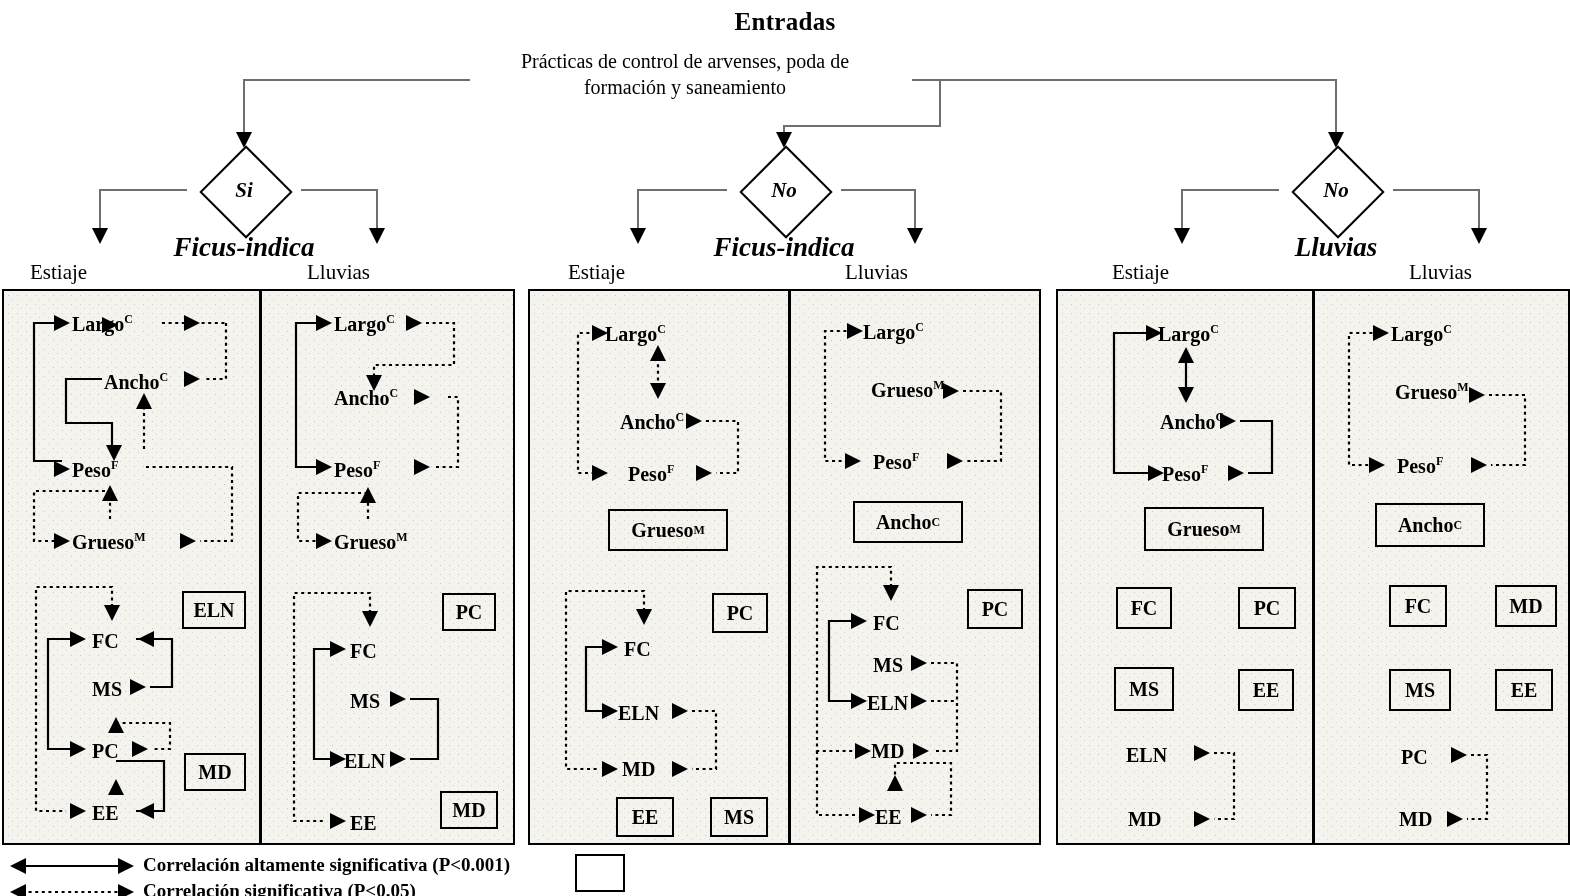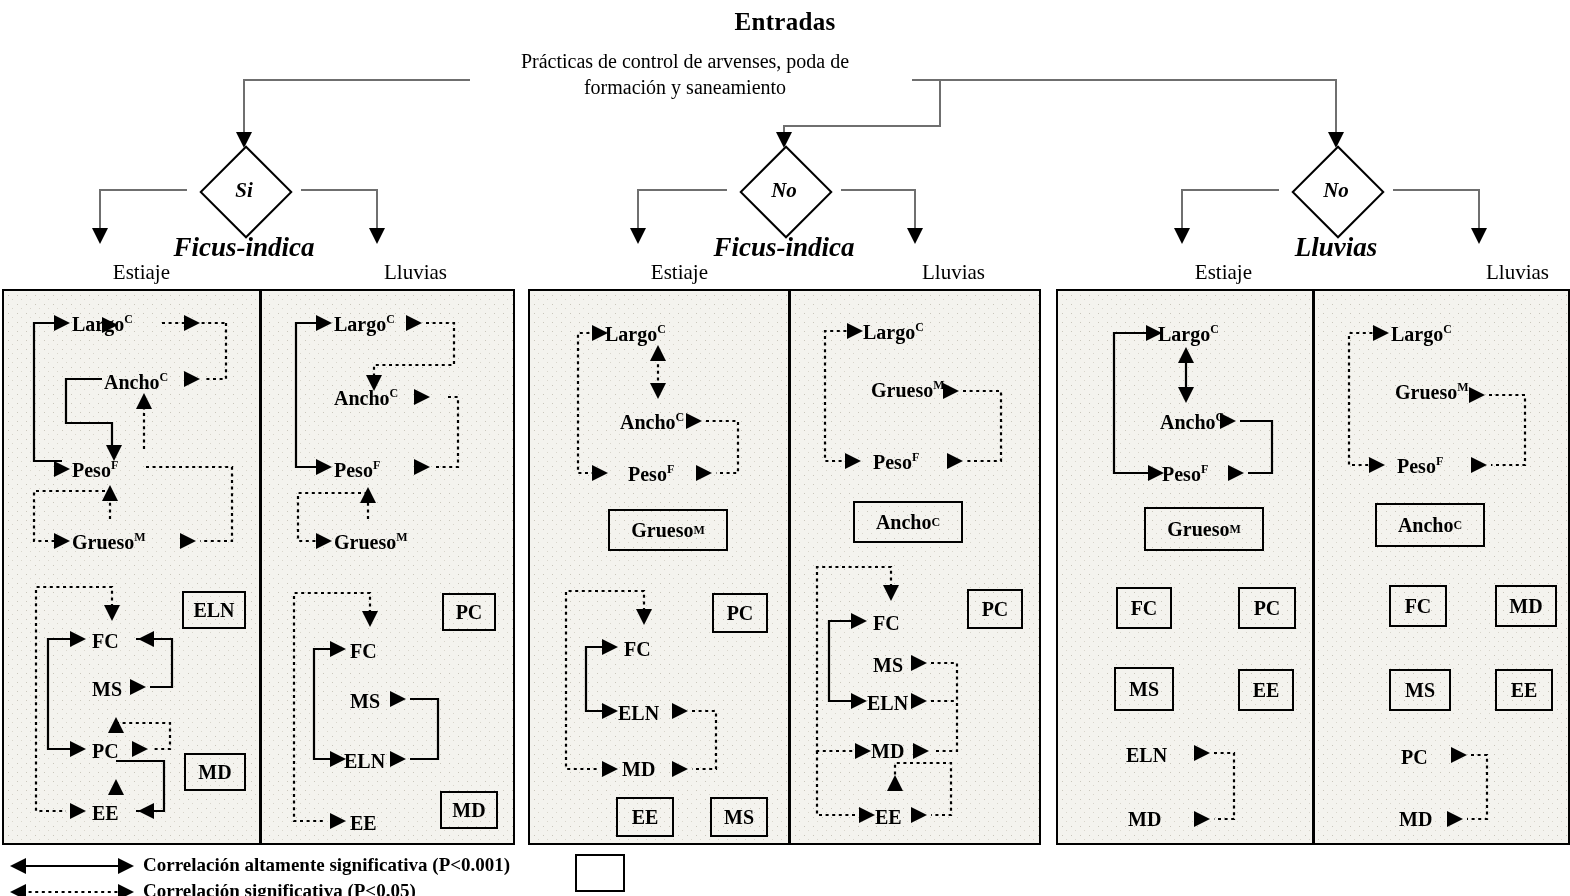--- a/index.html
+++ b/index.html
@@ -35,21 +35,21 @@
   .diamond-wrap .dlabel{
     position:absolute;left:0;top:0;width:210px;height:88px;
     display:flex;align-items:center;justify-content:center;
     font-weight:bold;font-size:21px;
   }
   .species{
     position:absolute;width:260px;text-align:center;
     font-style:italic;font-weight:bold;font-size:27px;
   }
   .branch-label{
-    position:absolute;width:140px;text-align:right;font-size:21px;
+    position:absolute;width:140px;text-align:left;font-size:21px;
   }
 
   
   .group{
     position:absolute;
     border:2.5px solid #000;
     background-color:#f4f3ee;
     background-image:
       radial-gradient(#c9c6bb 0.7px, transparent 0.8px),
       radial-gradient(#d8d5cb 0.6px, transparent 0.7px);

